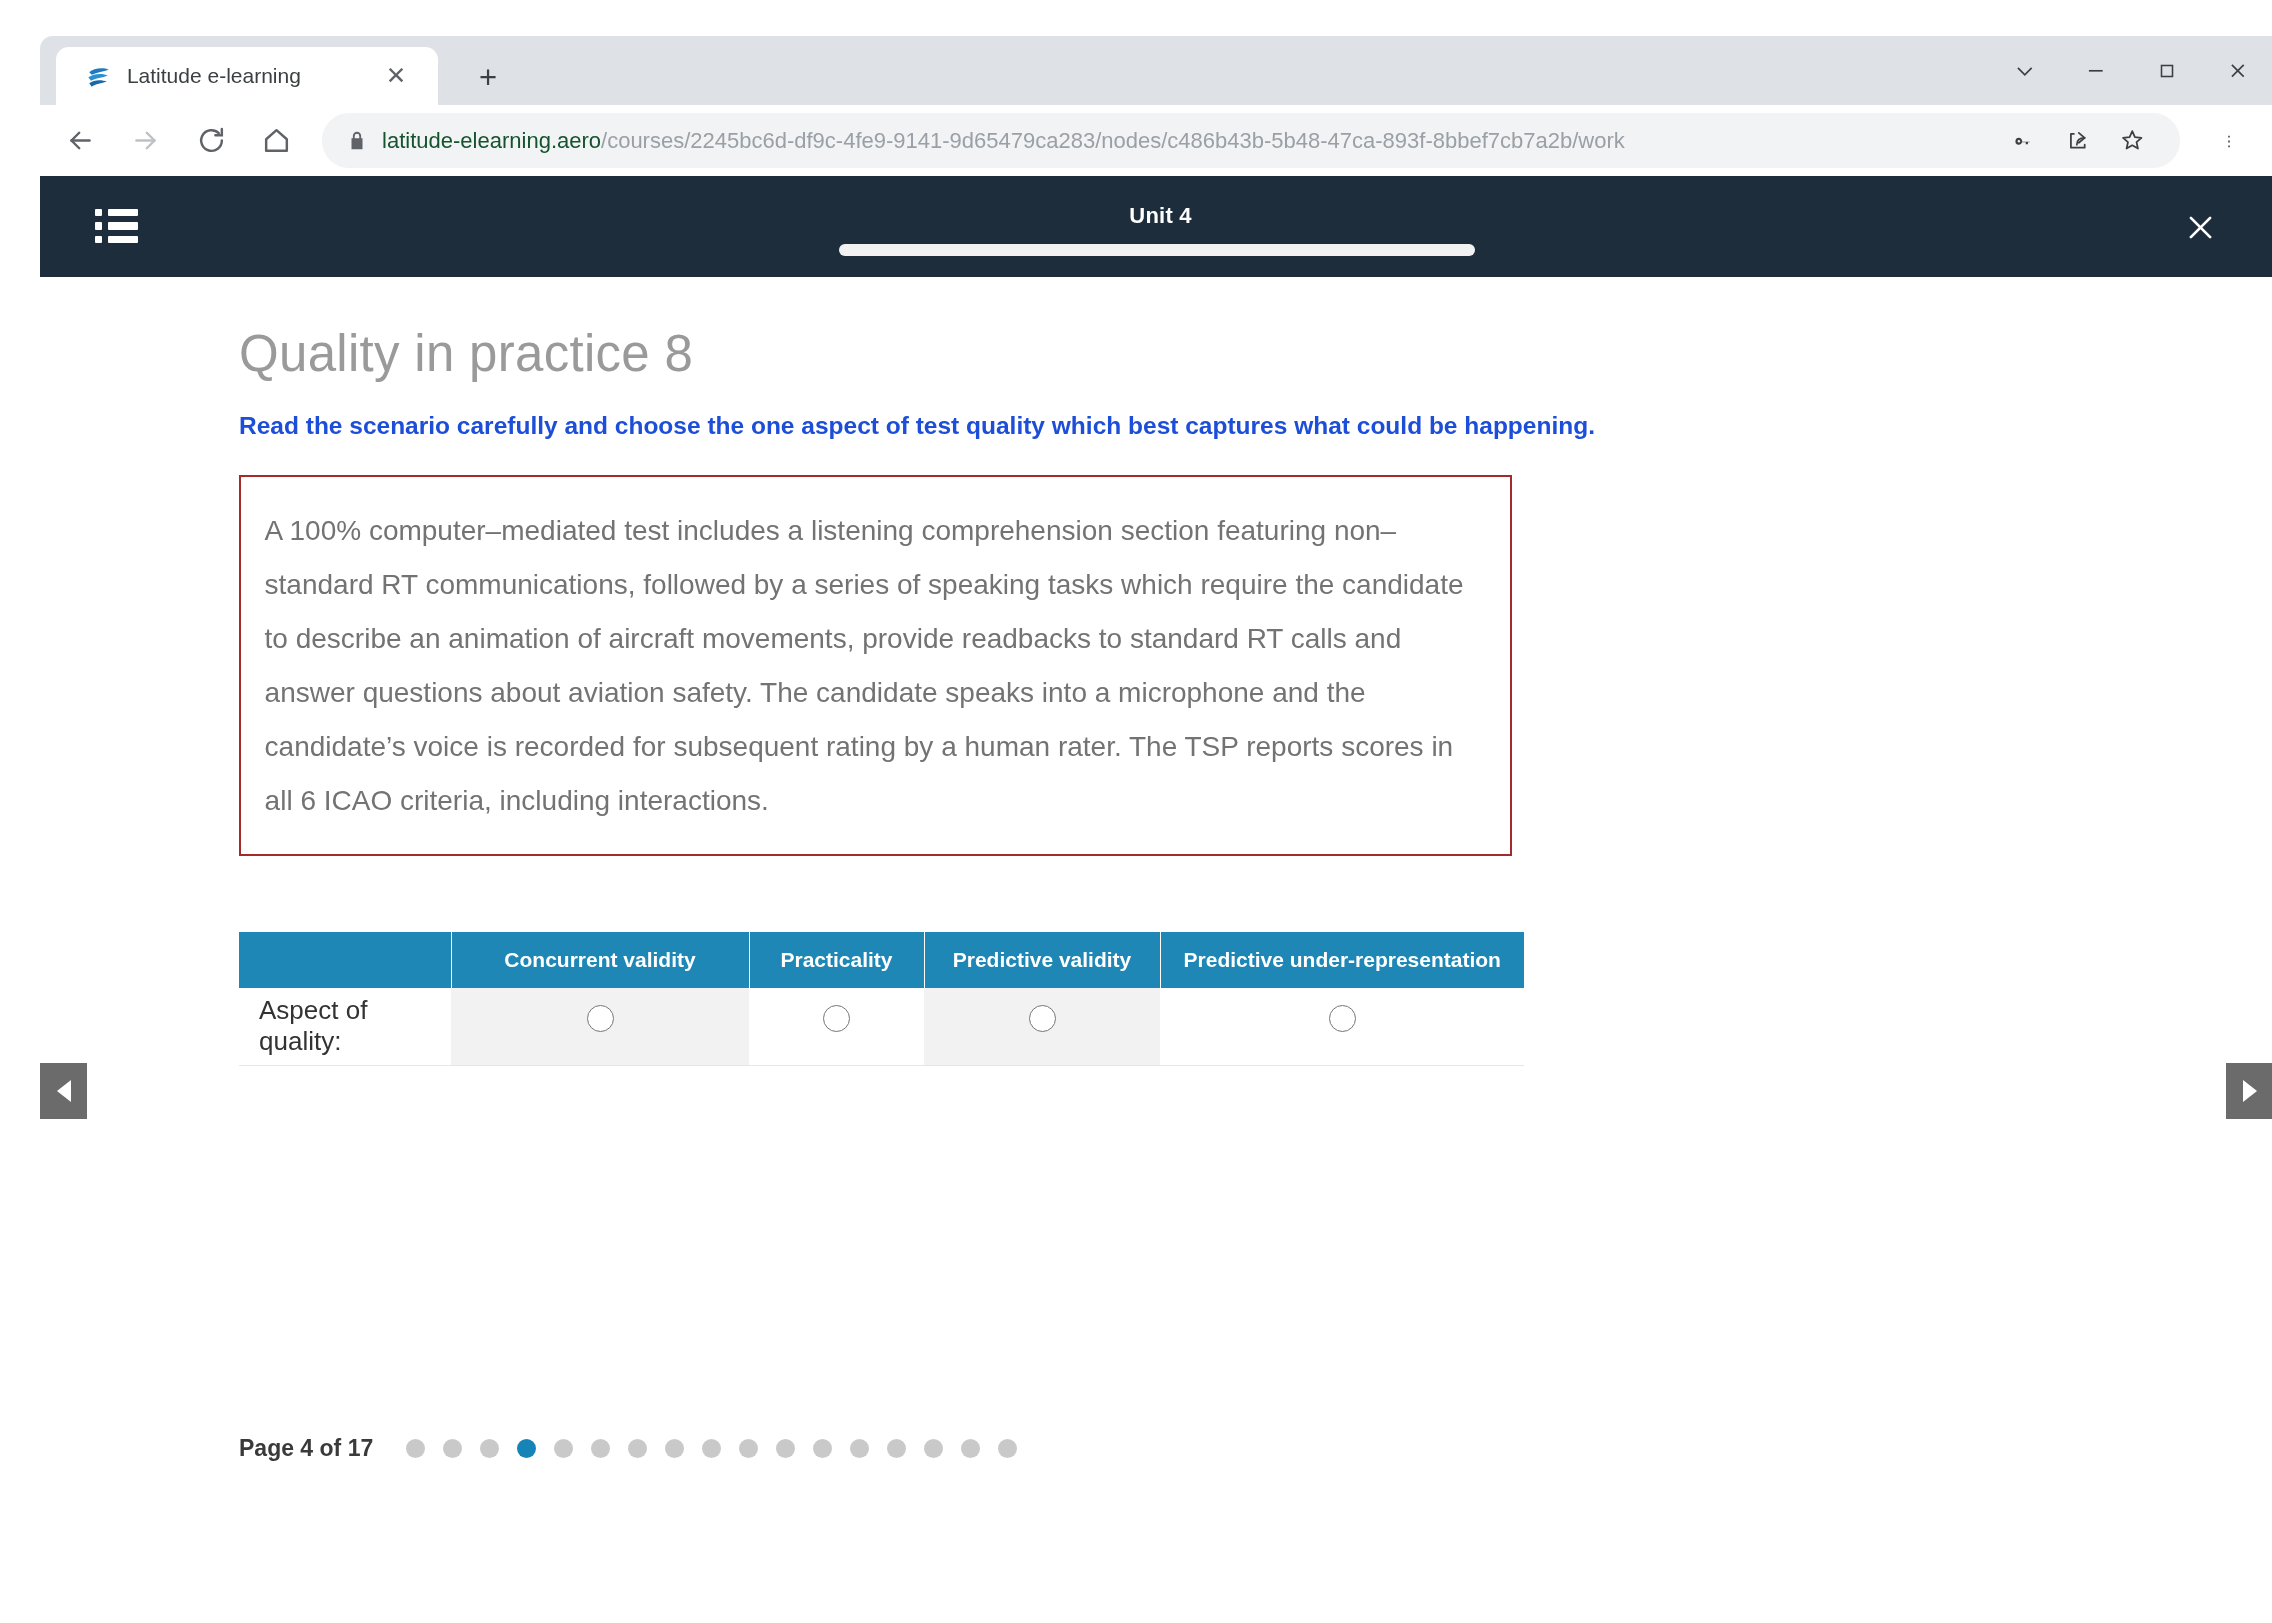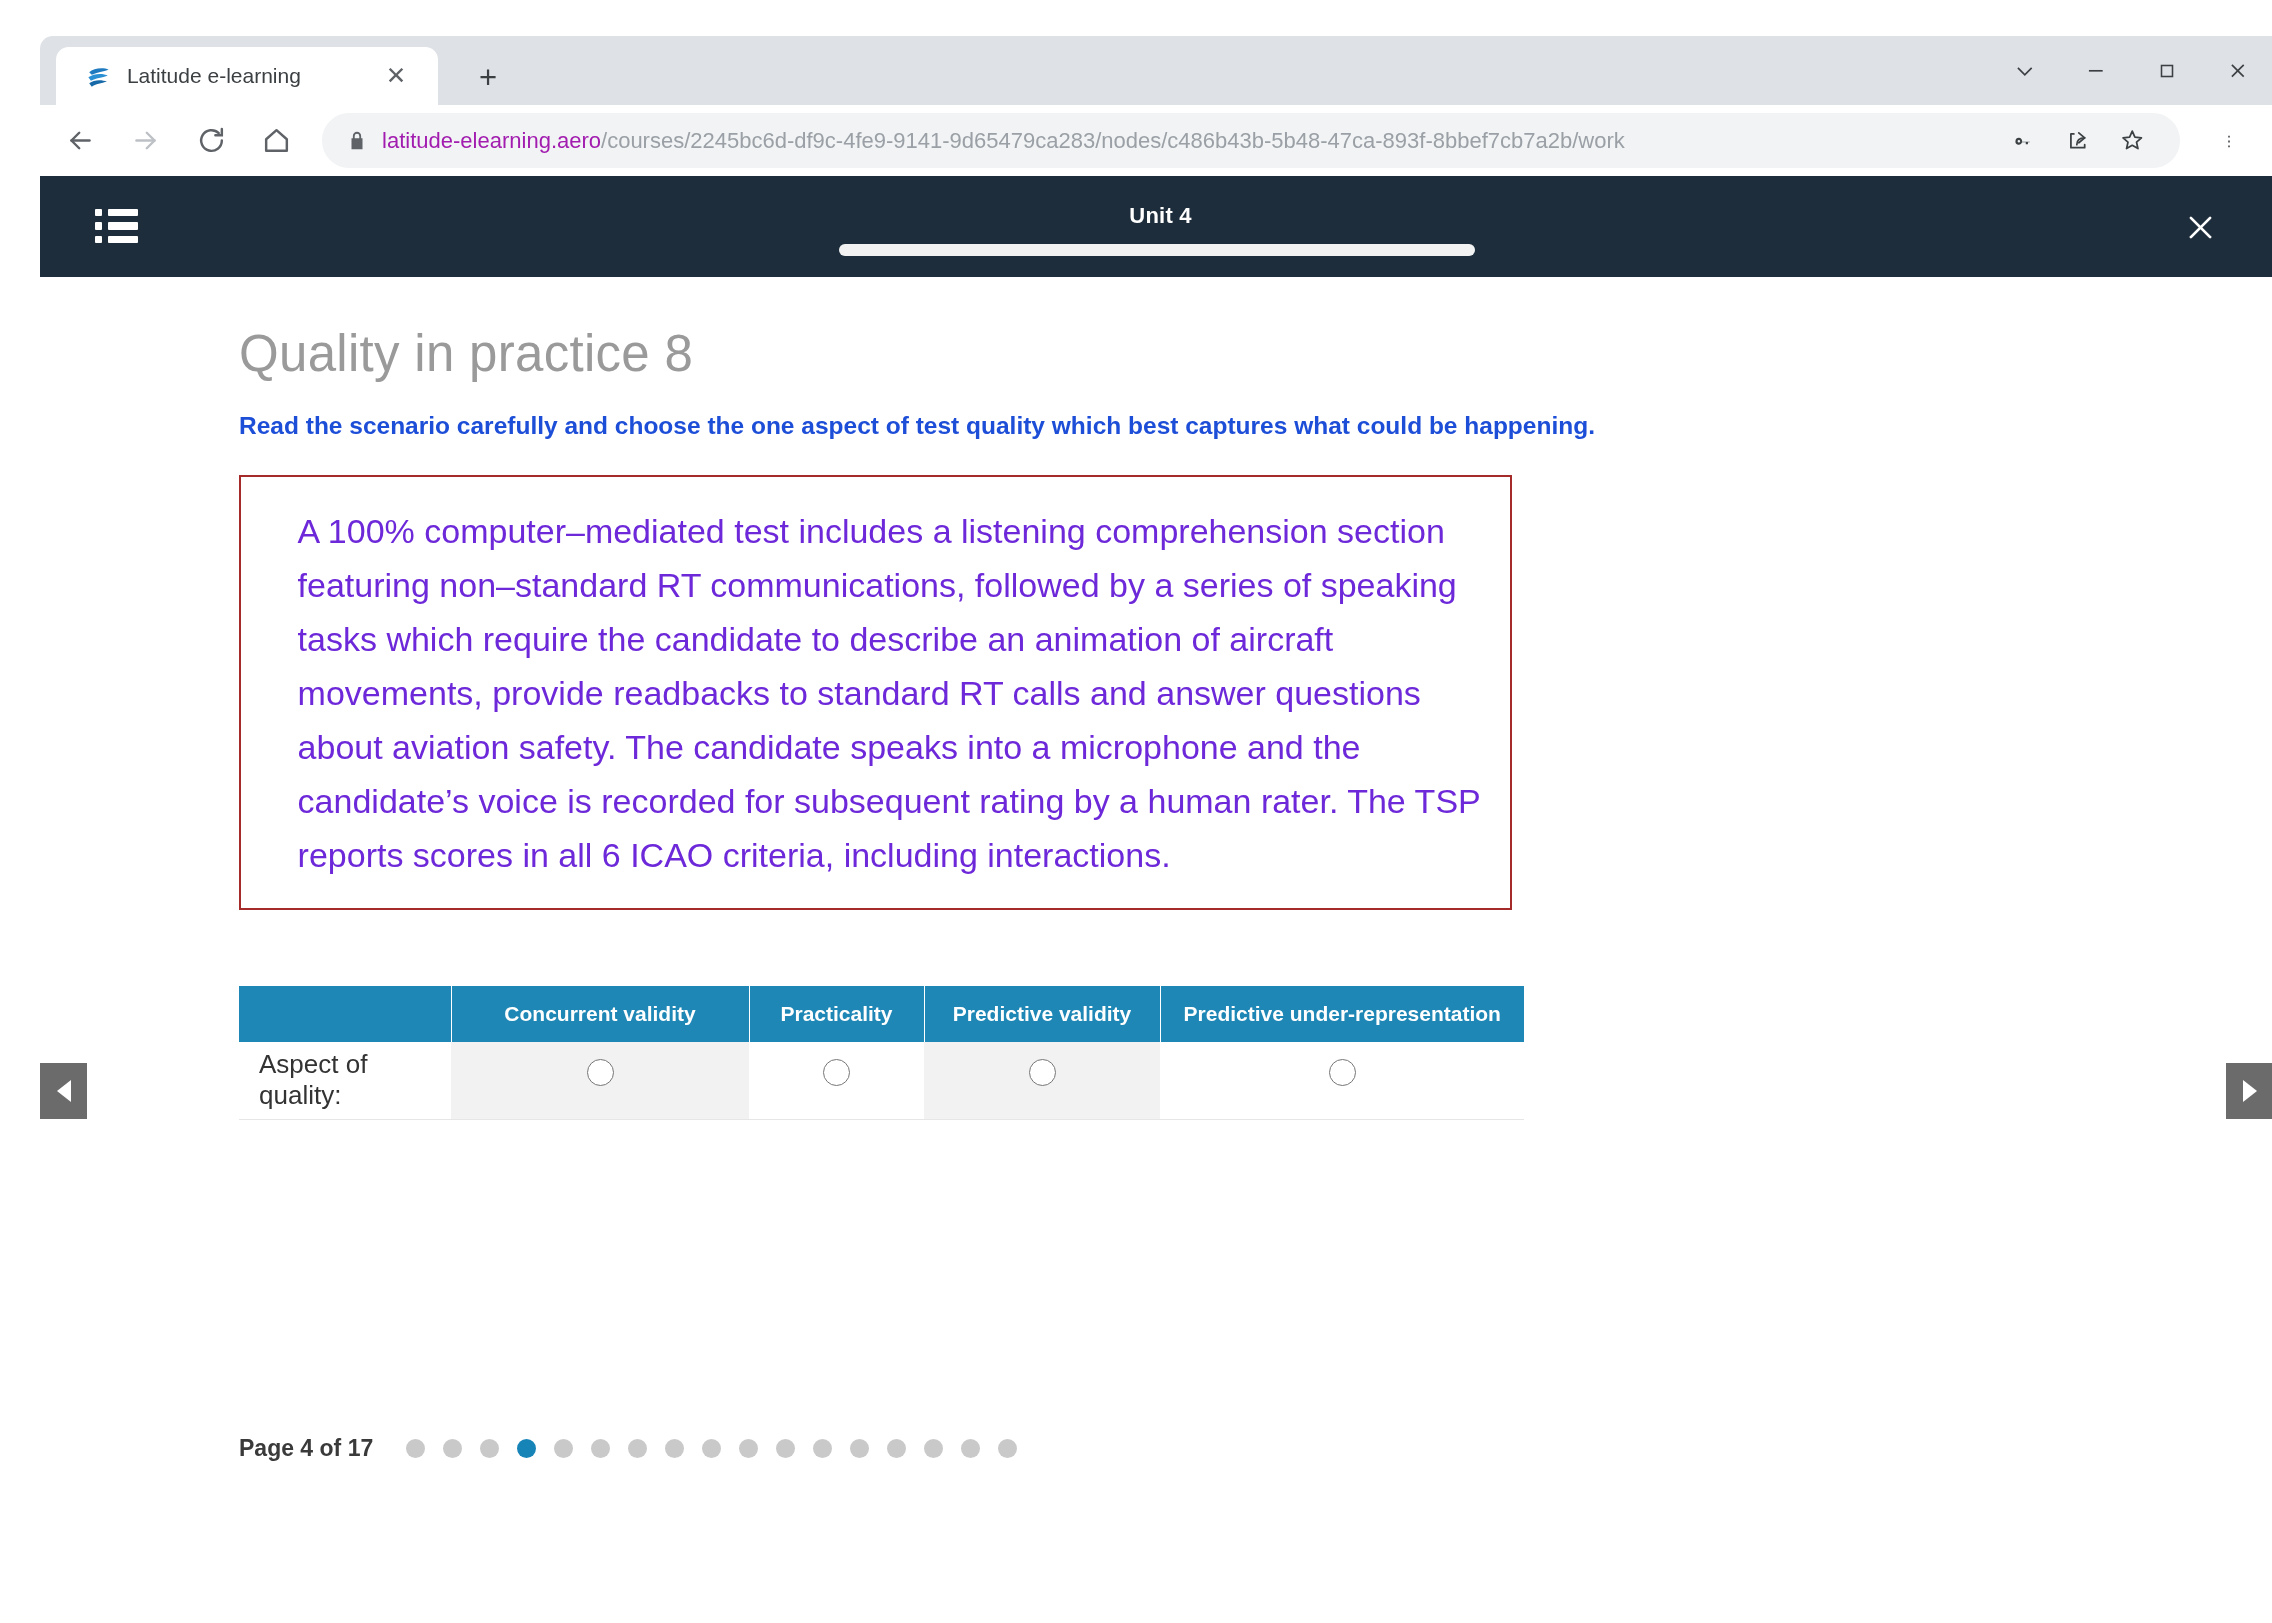--- a/index.html
+++ b/index.html
@@ -107,21 +107,21 @@
     min-width: 0;
   }
   #lock-icon { flex: 0 0 auto; margin-right: 14.5px; display:flex; }
   #url-text {
     font-size: 22px;
     color: #9aa0a6;
     white-space: nowrap;
     overflow: hidden;
     text-overflow: ellipsis;
   }
-  #url-text .host { color: #a21caf; }
+  #url-text .host { color: #14532d; }
   #omni-actions { display: flex; align-items: center; margin-left: auto; flex: 0 0 auto; }
   .omni-icon {
     width: 47px; height: 47px;
     display: flex; align-items: center; justify-content: center;
     color: #3c4043;
     margin-left: 7.3px;
   }
   #browser-menu {
     width: 55px; height: 55px; flex: 0 0 auto;
     margin: 0 16.4px 0 22px;
@@ -231,24 +231,23 @@
     font-weight: bold;
     margin-bottom: 35px;
   }
   #scenario-box {
     width: 1273px;
     border: 2.7px solid #a52a2a;
     background: #ffffff;
     padding: 27px 23.6px 25.5px 23.6px;
   }
   #scenario-text {
-    font-size: 34px;
+    font-size: 28px;
     line-height: 54px;
-    color: #6d28d9;
-    margin-left: 33px;
+    color: #737373;
   }
 
   
   #answer-table {
     margin-top: 76px;
     width: 1285px;
     border-collapse: collapse;
     table-layout: fixed;
   }
   #answer-table th {

